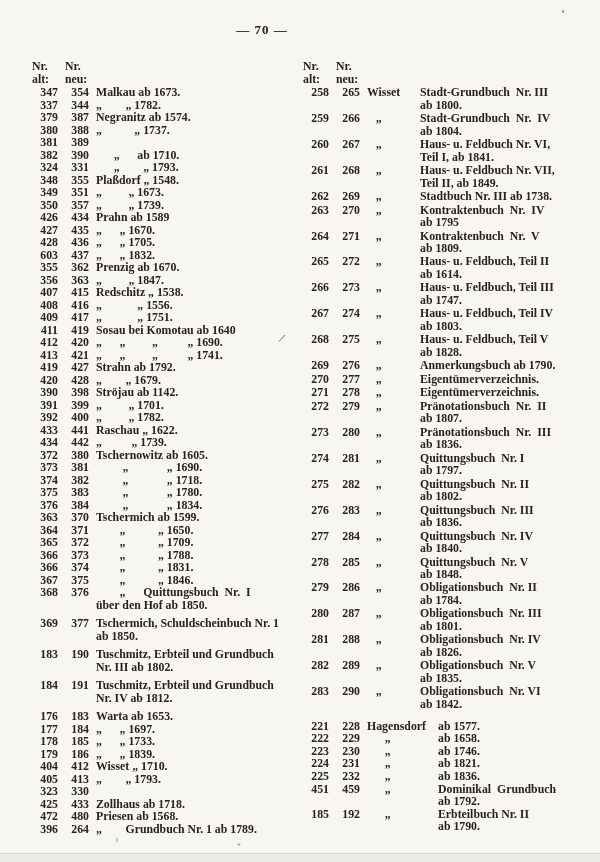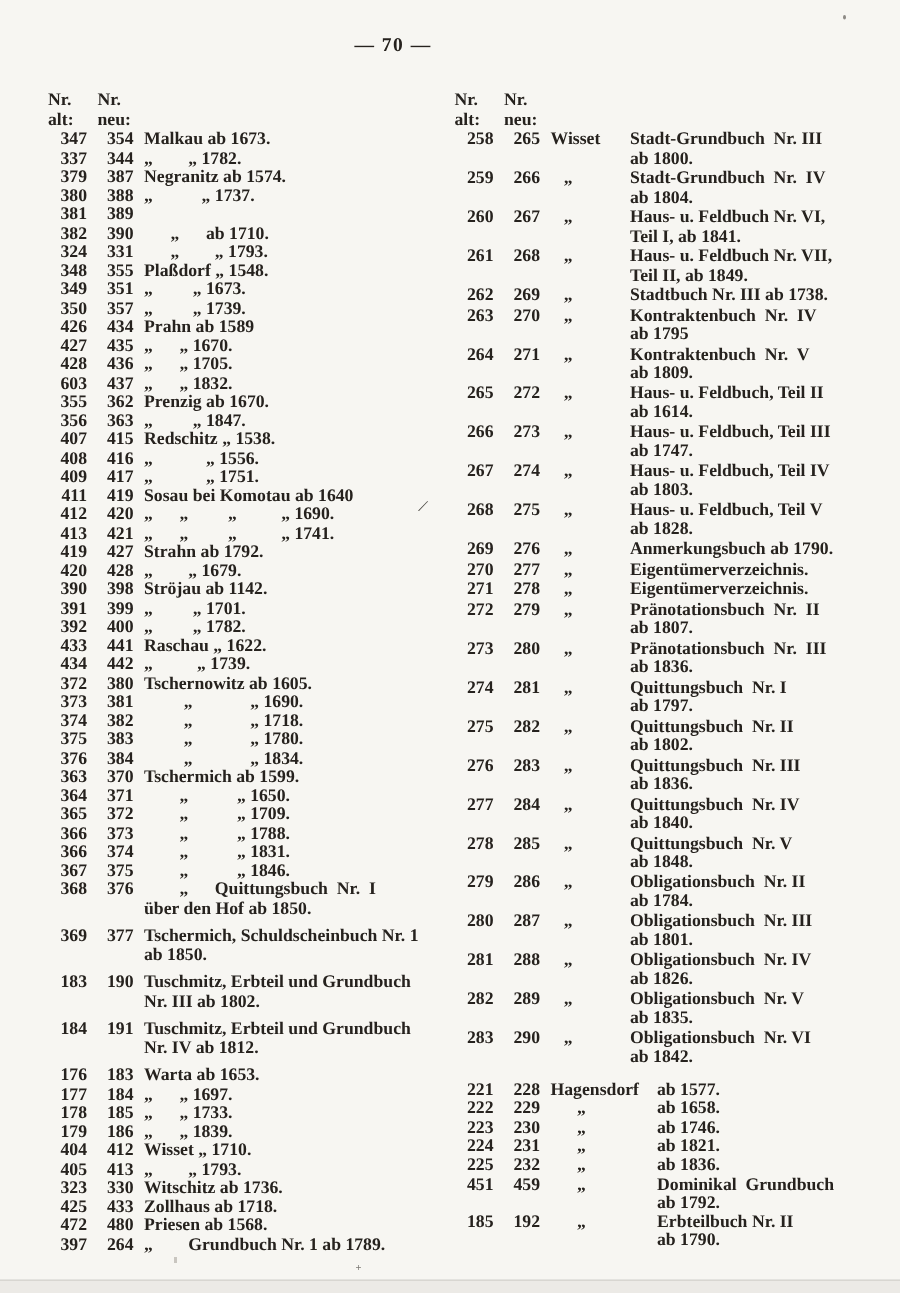--- a/index.html
+++ b/index.html
@@ -304,34 +304,33 @@
           <span class="t">Wisset „ 1710.</span>
         </div>
         <div class="row">
           <span class="num">405</span>
           <span class="num">413</span>
           <span class="t">„        „ 1793.</span>
         </div>
         <div class="row">
           <span class="num">323</span>
           <span class="num">330</span>
-          <span class="t">Witschitz ab 1736.</span>
         </div>
         <div class="row">
           <span class="num">425</span>
           <span class="num">433</span>
           <span class="t">Zollhaus ab 1718.</span>
         </div>
         <div class="row">
           <span class="num">472</span>
           <span class="num">480</span>
           <span class="t">Priesen ab 1568.</span>
         </div>
         <div class="row">
-          <span class="num">397</span>
+          <span class="num">396</span>
           <span class="num">264</span>
           <span class="t">„        Grundbuch Nr. 1 ab 1789.</span>
         </div>
       </div>
   </div>
 
   <div class="col col-right">
     <div class="hdr">
       <span class="num">Nr.
 alt:</span>

